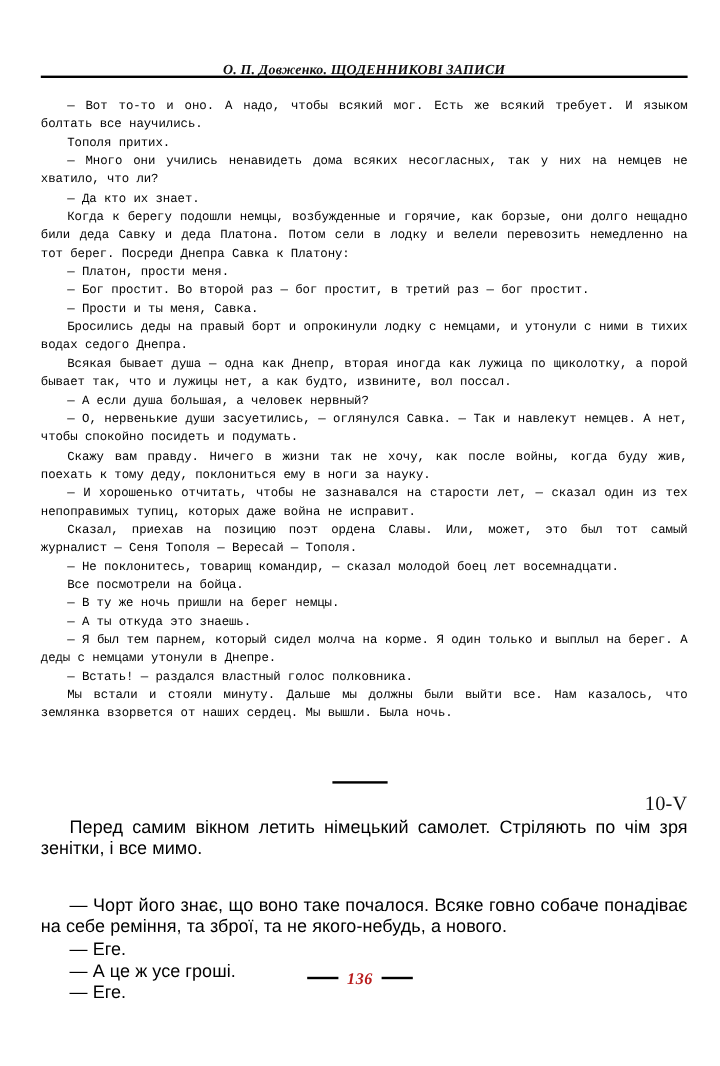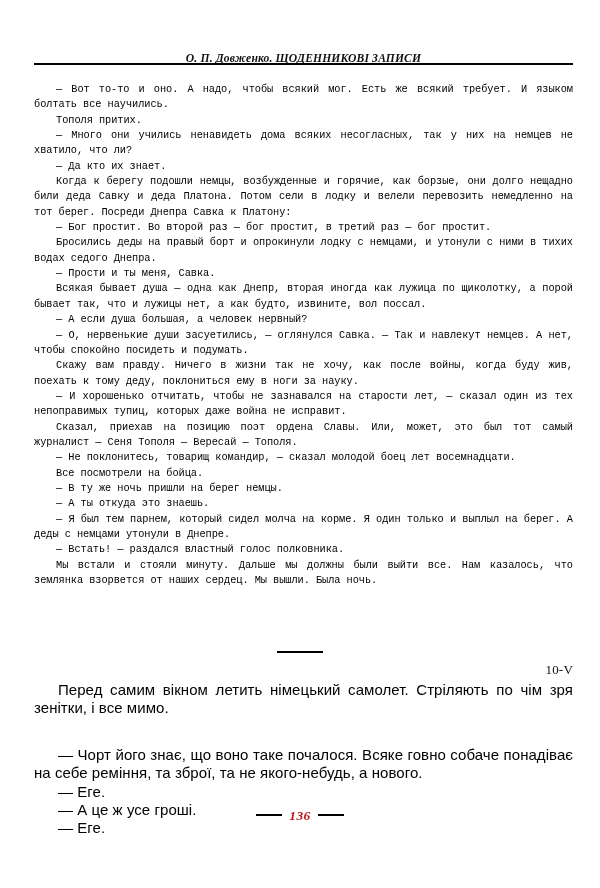--- a/index.html
+++ b/index.html
@@ -105,21 +105,21 @@
   }
 
   
   .date-stamp {
     position: absolute;
     left: 34px;
     top: 662px;
     width: 539px;
     text-align: right;
     font-family: "Liberation Serif", "DejaVu Serif", serif;
-    font-size: 13px;
+    font-size: 17px;
     line-height: 15px;
     letter-spacing: 0.2px;
     color: #111;
   }
 
   
   #block-ua {
     top: 681px;
   }
 
@@ -179,23 +179,24 @@
     <div class="running-head-title">О. П. Довженко. ЩОДЕННИКОВІ ЗАПИСИ</div>
   </div>
   <div class="head-rule"></div>
 
   <div class="textblock" id="block-ru">
       <p class="p-ru">— Вот то-то и оно. А надо, чтобы всякий мог. Есть же всякий требует. И языком болтать все научились.</p>
       <p class="p-ru">Тополя притих.</p>
       <p class="p-ru">— Много они учились ненавидеть дома всяких несогласных, так у них на немцев не хватило, что ли?</p>
       <p class="p-ru">— Да кто их знает.</p>
       <p class="p-ru">Когда к берегу подошли немцы, возбужденные и горячие, как борзые, они долго нещадно били деда Савку и деда Платона. Потом сели в лодку и велели перевозить немедленно на тот берег. Посреди Днепра Савка к Платону:</p>
+      <p class="p-ru">— Платон, прости меня.</p>
       <p class="p-ru">— Бог простит. Во второй раз — бог простит, в третий раз — бог простит.</p>
+      <p class="p-ru">— Прости и ты меня, Савка.</p>
       <p class="p-ru">Бросились деды на правый борт и опрокинули лодку с немцами, и утонули с ними в тихих водах седого Днепра.</p>
-      <p class="p-ru">— Прости и ты меня, Савка.</p>
       <p class="p-ru">Всякая бывает душа — одна как Днепр, вторая иногда как лужица по щиколотку, а порой бывает так, что и лужицы нет, а как будто, извините, вол поссал.</p>
       <p class="p-ru">— А если душа большая, а человек нервный?</p>
       <p class="p-ru">— О, нервенькие души засуетились, — оглянулся Савка. — Так и навлекут немцев. А нет, чтобы спокойно посидеть и подумать.</p>
       <p class="p-ru">Скажу вам правду. Ничего в жизни так не хочу, как после войны, когда буду жив, поехать к тому деду, поклониться ему в ноги за науку.</p>
       <p class="p-ru">— И хорошенько отчитать, чтобы не зазнавался на старости лет, — сказал один из тех непоправимых тупиц, которых даже война не исправит.</p>
       <p class="p-ru">Сказал, приехав на позицию поэт ордена Славы. Или, может, это был тот самый журналист — Сеня Тополя — Вересай — Тополя.</p>
       <p class="p-ru">— Не поклонитесь, товарищ командир, — сказал молодой боец лет восемнадцати.</p>
       <p class="p-ru">Все посмотрели на бойца.</p>
       <p class="p-ru">— В ту же ночь пришли на берег немцы.</p>
       <p class="p-ru">— А ты откуда это знаешь.</p>

